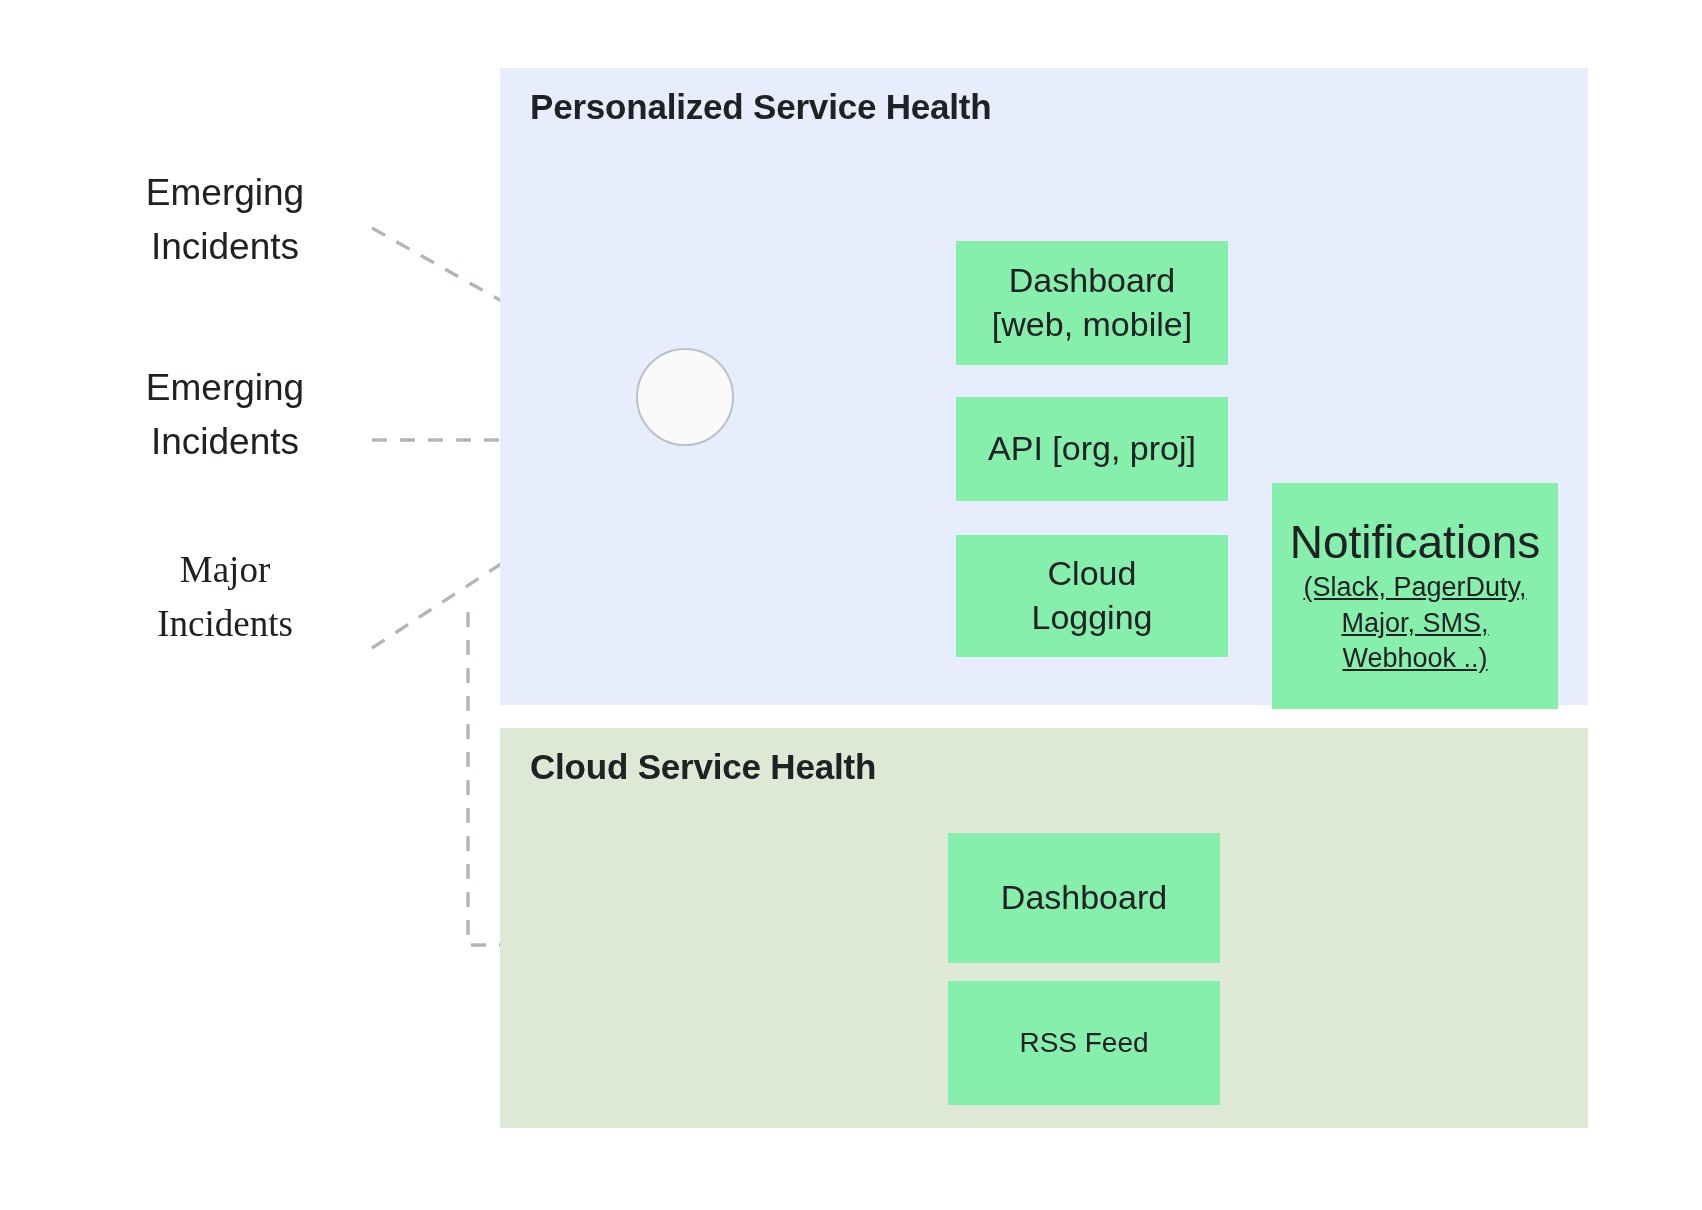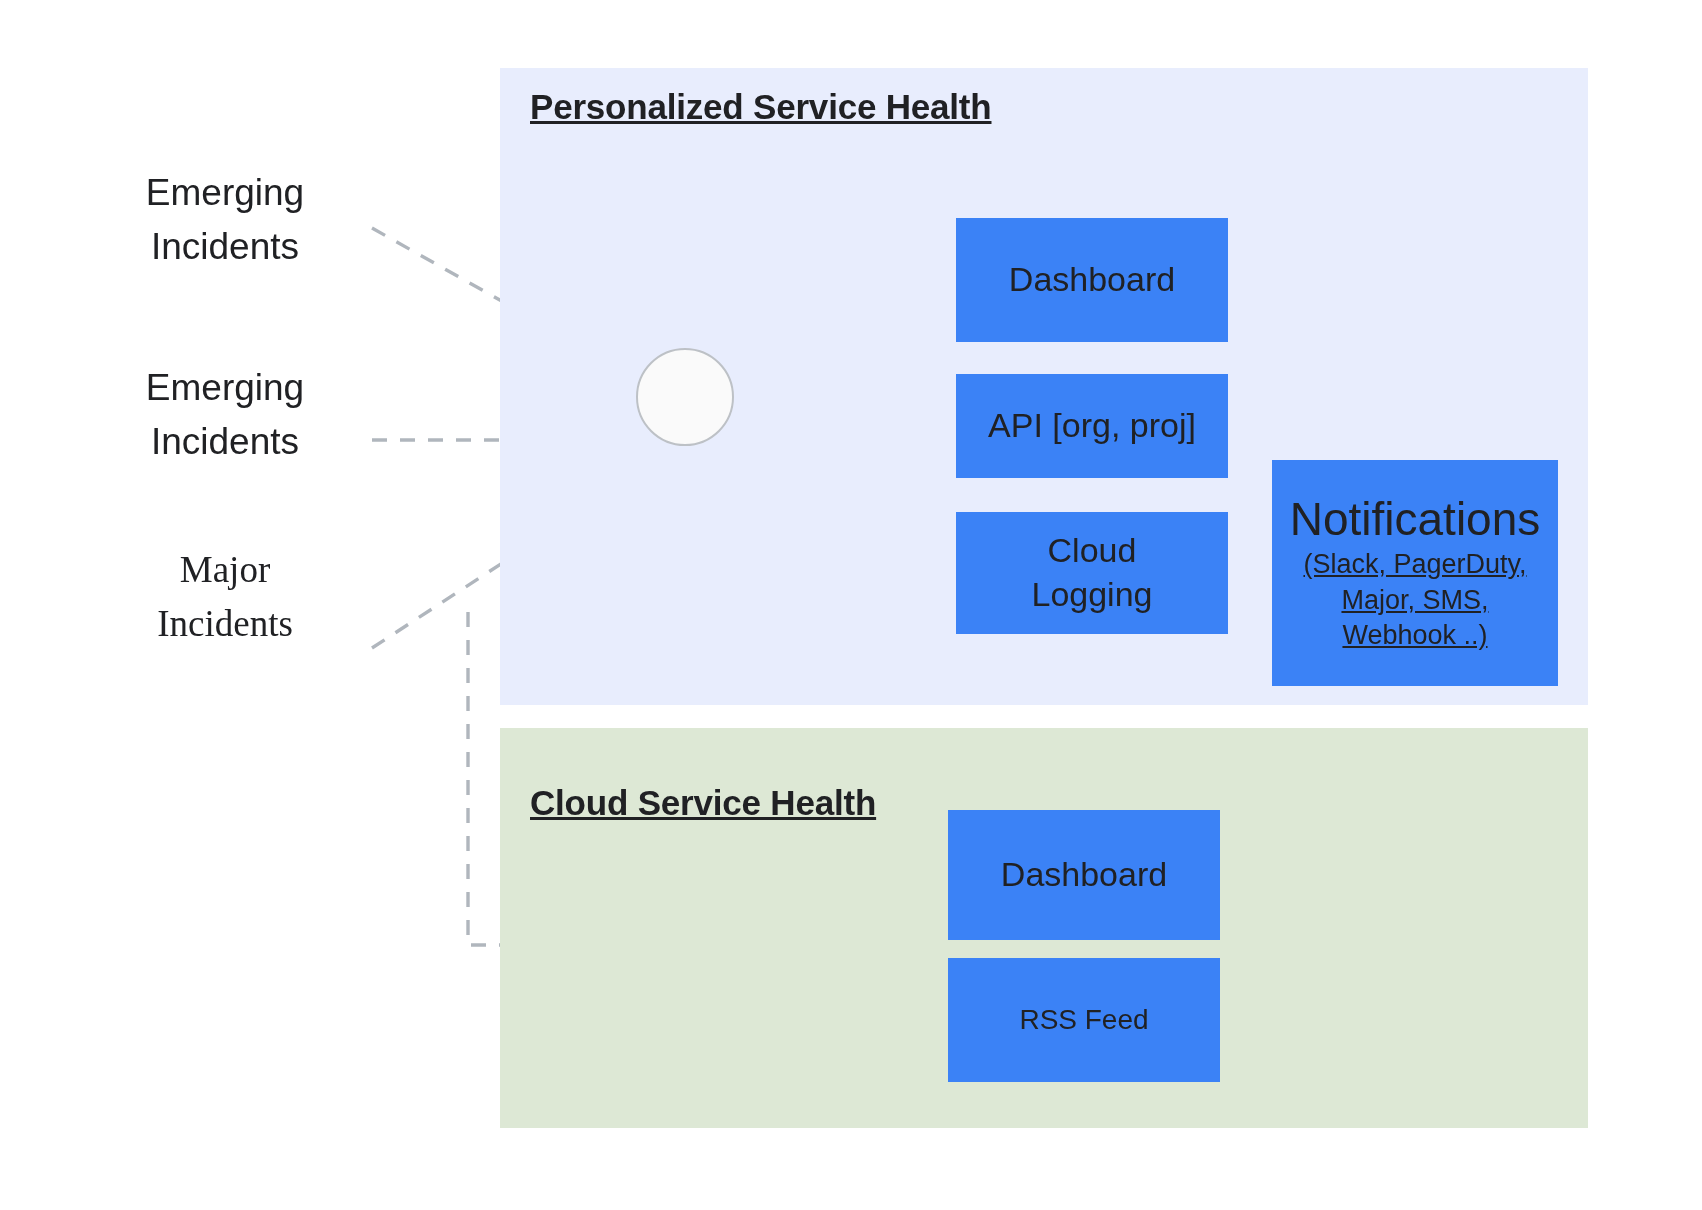--- a/index.html
+++ b/index.html
@@ -32,33 +32,33 @@
     position: absolute;
     box-sizing: border-box;
   }
   .panel-title {
     position: absolute;
     font-weight: bold;
     font-size: 35px;
     letter-spacing: -0.2px;
     color: #202124;
     white-space: nowrap;
-    text-decoration: underline;
   }
 
   .node-box {
     position: absolute;
     box-sizing: border-box;
-    background: #3b82f6;
+    background: #86efac;
     display: flex;
     align-items: center;
     justify-content: center;
     text-align: center;
     line-height: 1.28;
     color: #202124;
+    margin-top: 23px;
   }
   .node-box .node-line { display: block; }
 
   .side-label {
     position: absolute;
     text-align: center;
     font-size: 37px;
     line-height: 1.45;
     color: #202124;
     white-space: nowrap;
@@ -117,21 +117,21 @@
 
     <path d="M 948,875 L 886,875 L 886,1014 L 948,1014" fill="none" stroke="#b9bec4" stroke-width="3"></path>
   </svg>
 
   <div class="panel" style="left:500px; top:68px; width:1088px; height:637px; background:#e8edfd;"></div>
 
   <div class="panel" style="left:500px; top:728px; width:1088px; height:400px; background:#dde8d5;"></div>
 
   <div class="panel-title" style="left:530px; top:87px;">Personalized Service Health</div>
 
-  <div class="panel-title" style="left:530px; top:747px;margin-top:36px;">Cloud Service Health</div>
+  <div class="panel-title" style="left:530px; top:747px;">Cloud Service Health</div>
 
   <div class="side-label" style="left:70px; top:158px; width:310px;">
     <span class="lbl-line">Emerging</span>
     <span class="lbl-line">Incidents</span>
   </div>
 
   <div class="side-label" style="left:70px; top:353px; width:310px;">
     <span class="lbl-line">Emerging</span>
     <span class="lbl-line">Incidents</span>
   </div>
@@ -139,20 +139,21 @@
   <div class="side-label" style="left:70px; top:535px; width:310px;font-family:Liberation Serif, serif;">
     <span class="lbl-line">Major</span>
     <span class="lbl-line">Incidents</span>
   </div>
 
   <div class="hub-circle" style="left:636px; top:348px; width:98px; height:98px;"></div>
 
   <div class="node-box" style="left:956px; top:218px; width:272px; height:124px; font-size:34px;">
     <div>
       <span class="node-line">Dashboard</span>
+      <span class="node-line">[web, mobile]</span>
     </div>
   </div>
 
   <div class="node-box" style="left:956px; top:512px; width:272px; height:122px; font-size:34px;">
     <div>
       <span class="node-line">Cloud</span>
       <span class="node-line">Logging</span>
     </div>
   </div>
 

